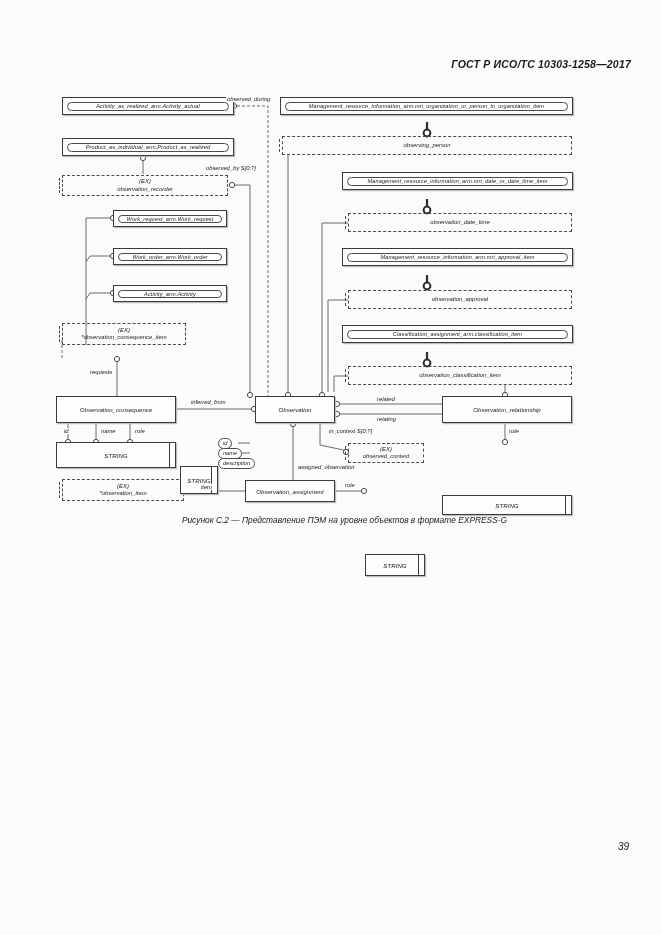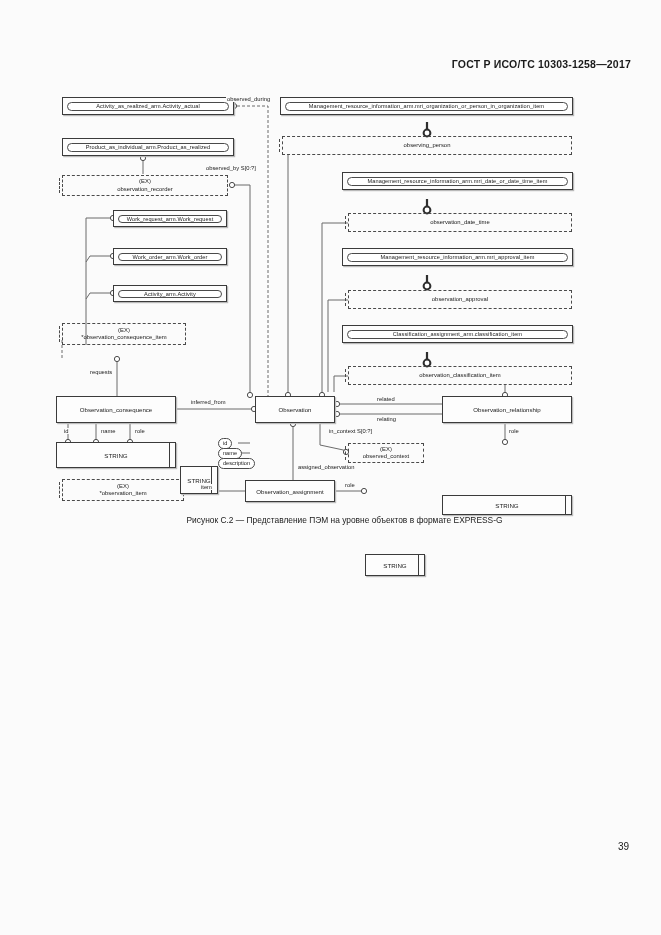--- a/index.html
+++ b/index.html
@@ -4,21 +4,21 @@
 <style>
   html,body{margin:0;padding:0;}
   body{
     width:661px;height:935px;
     background:#fbfbfb;
     font-family:"Liberation Sans", sans-serif;
     color:#1a1a1a;
     position:relative;
     overflow:hidden;
   }
-  .page{position:absolute;inset:0;background:#fbfbfb;}
+  .page{position:absolute;inset:0;background:#fbfbfb;font-style:italic;}
 
   
   .std-header{
     position:absolute;right:30px;top:58px;
     font-size:10.5px;font-weight:bold;letter-spacing:.2px;
     white-space:nowrap;
   }
 
   
   .page-num{

